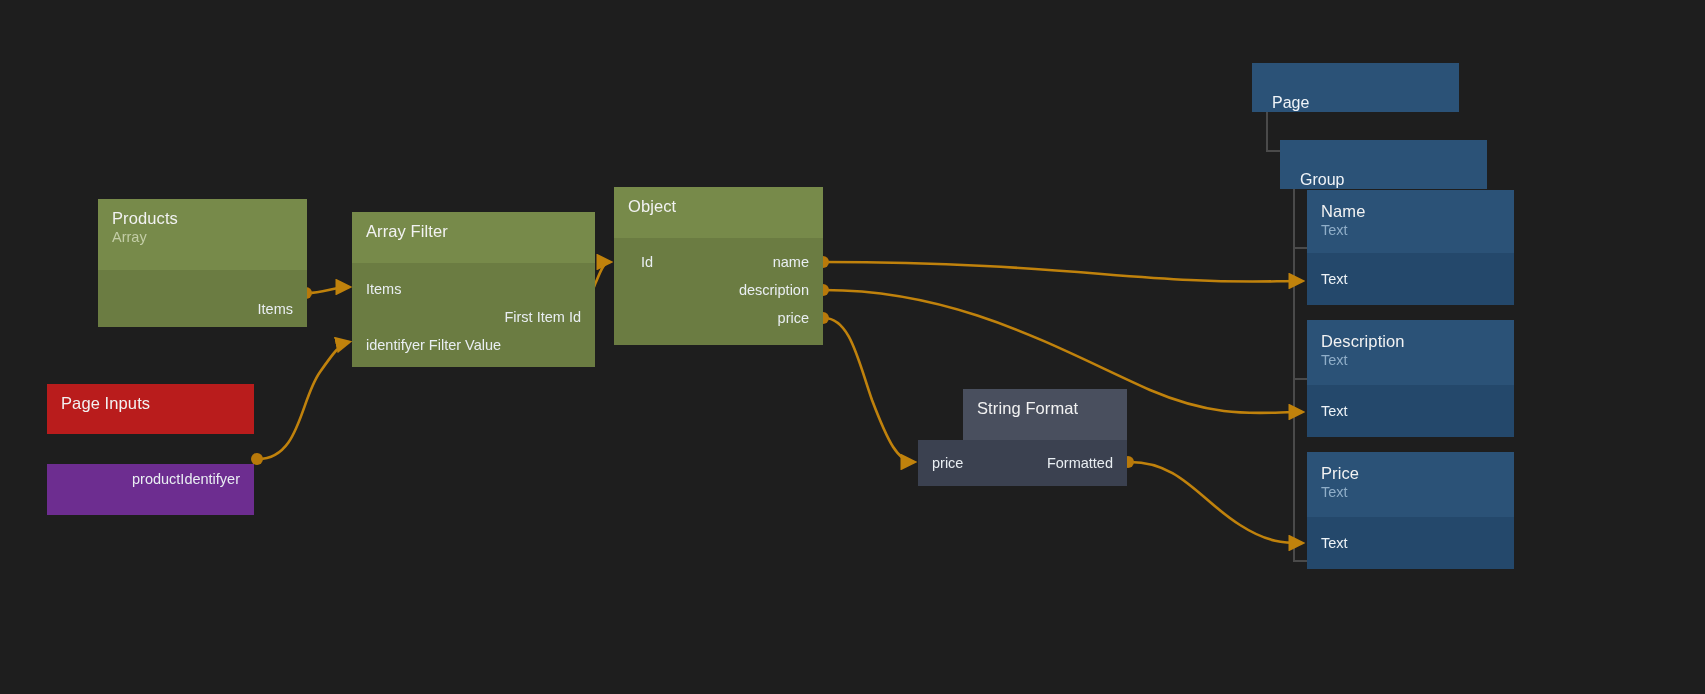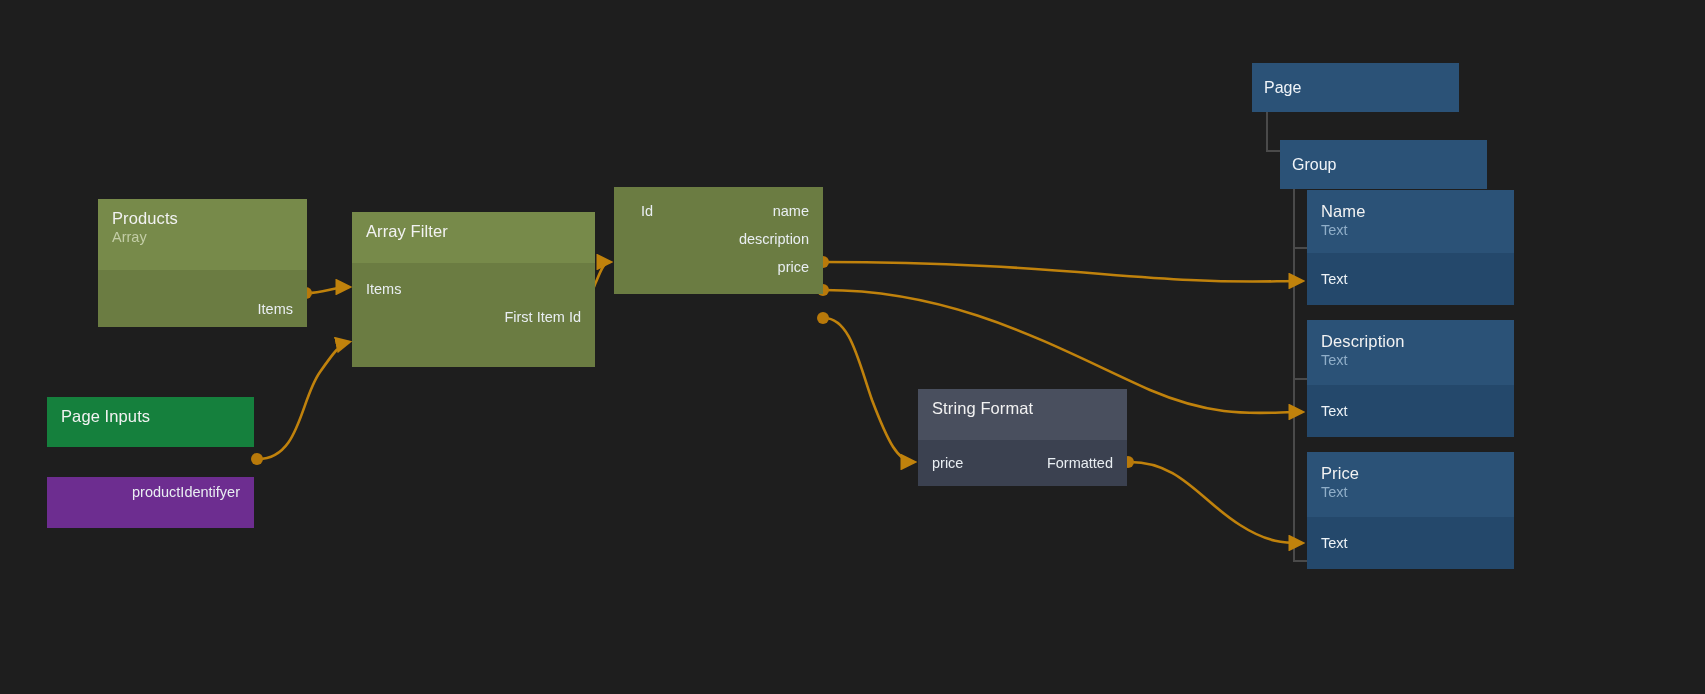--- a/index.html
+++ b/index.html
@@ -63,36 +63,36 @@
   }
   .port-row.out { justify-content: flex-end; }
   .port-row.in  { justify-content: flex-start; }
 
   
   .green .node-head { background: #778a4a; }
   .green .node-body { background: #6b7c42; }
   .green .node-subtitle { color: #c3cda6; }
 
   
-  .purple .node-head { background: #15803d; margin-top: 13px; }
+  .purple .node-head { background: #b91c1c; }
   .purple .node-body { background: #6d2d90; }
 
   
-  .slate .node-head { background: #494f5e; }
+  .slate .node-head { background: #494f5e; margin-left: 45px; }
   .slate .node-body { background: #3b4150; }
 
   
   .tree-box {
     position: absolute;
     z-index: 10;
     background: #2b5277;
     box-sizing: border-box;
     display: flex;
-    align-items: center;
-    padding-left: 12px;
+    align-items: flex-end;
+    padding-left: 20px;
     font-size: 16px;
     color: #f0f4f8;
   }
   
   .card { }
   .card .node-head {
     background: #2b5277;
     padding: 12px 14px 12px 14px;
   }
   .card .node-body { background: #24486b; }
@@ -212,24 +212,30 @@
     <div class="node-head" style="height:51px;">
       <div class="node-title">Array Filter</div>
     </div>
     <div class="node-body" style="height:104px; padding-top:12px;">
       <div class="port-row in">
         <span>Items</span>
       </div>
       <div class="port-row out">
         <span>First Item Id</span>
       </div>
+      <div class="port-row in">
+        <span>identifyer Filter Value</span>
+      </div>
     </div>
   </div>
 
   <div class="node green" style="left:614px; top:187px; width:209px; height:158px;">
+    <div class="node-head" style="height:51px;">
+      <div class="node-title">Object</div>
+    </div>
     <div class="node-body" style="height:107px; padding-top:10px;">
       <div class="port-row in" style="position:absolute; left:13px; top:10px; width:100%;">
         <span>Id</span>
       </div>
       <div class="port-row out" style="position:absolute; left:0; top:10px; width:100%;">
         <span>name</span>
       </div>
       <div class="port-row out" style="position:absolute; left:0; top:38px; width:100%;">
         <span>description</span>
       </div>

